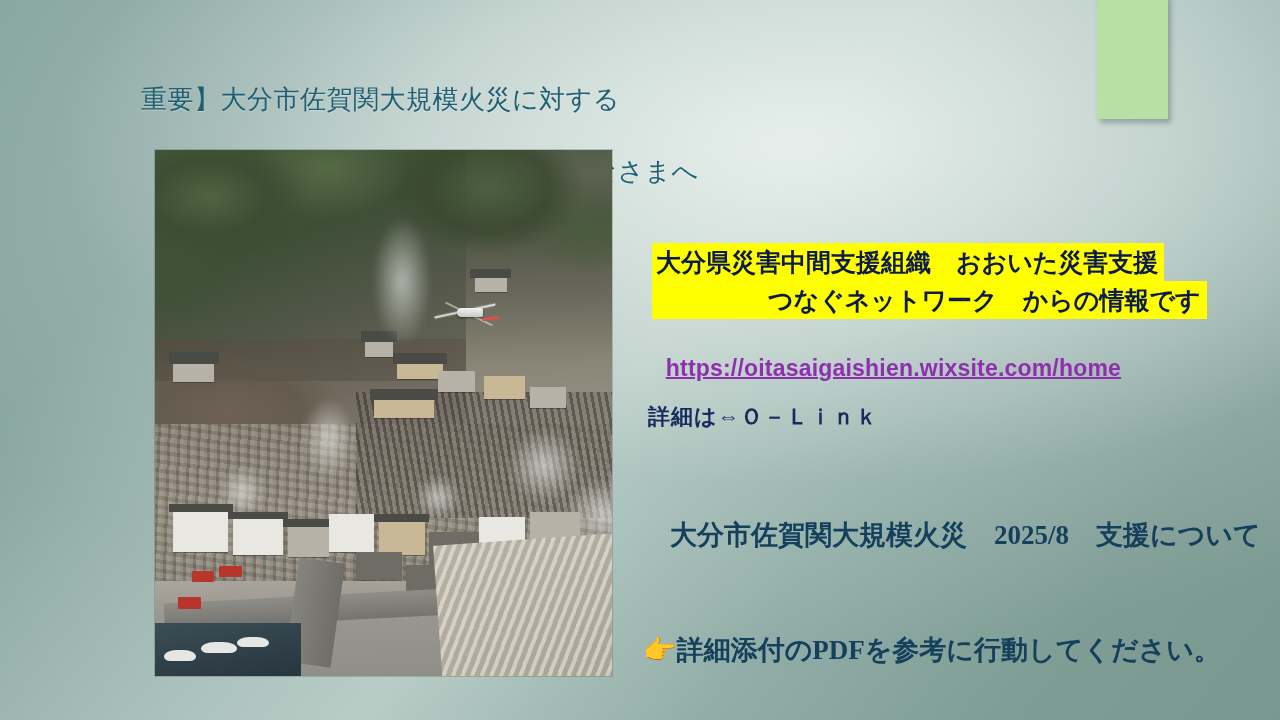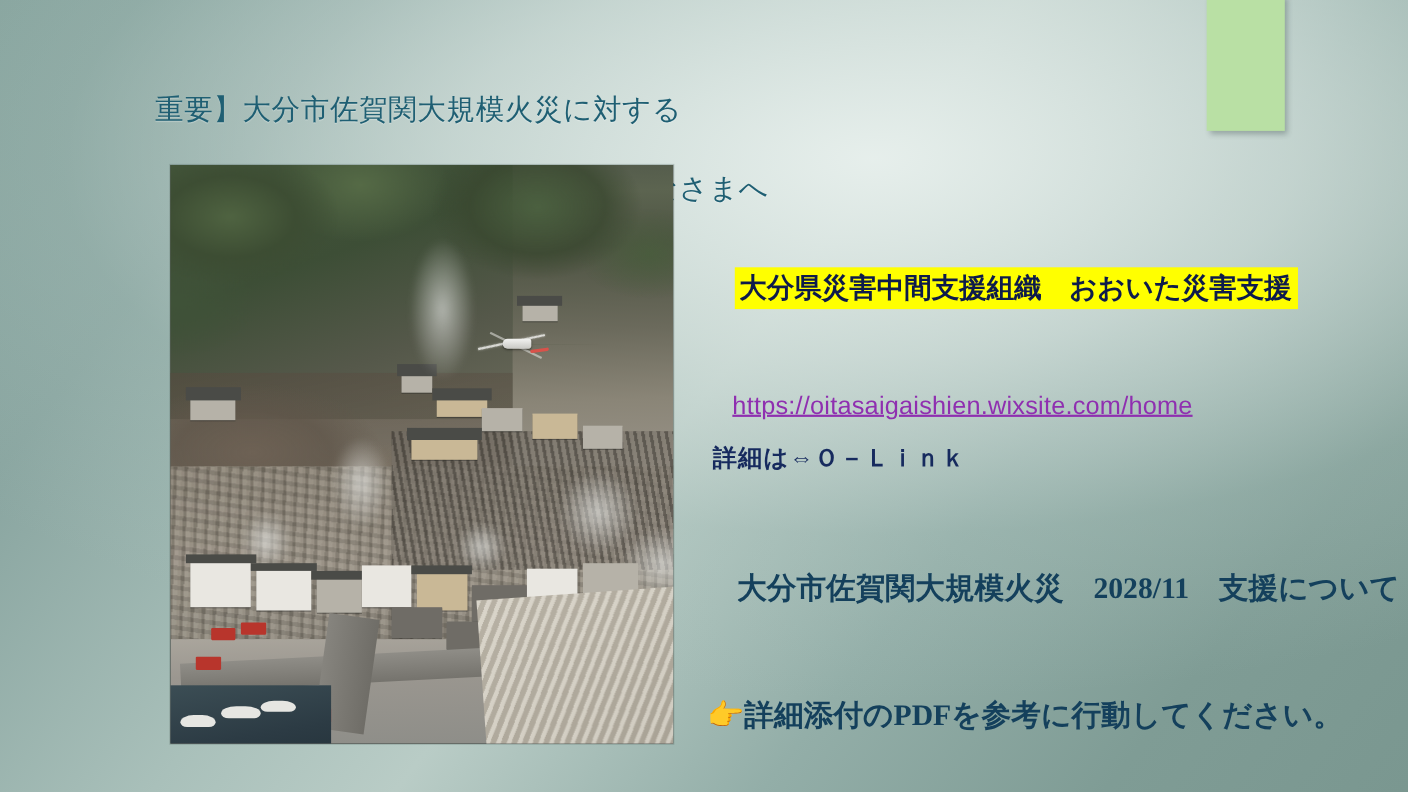--- a/index.html
+++ b/index.html
@@ -108,28 +108,28 @@
   
   .heli-body{position:absolute;left:66%;top:30%;width:26px;height:9px;
     background:linear-gradient(180deg,#f2f2f0,#c8c8c4);border-radius:7px 3px 4px 7px;
     box-shadow:0 1px 2px rgba(0,0,0,.5);}
   .heli-tail{position:absolute;left:71.5%;top:31.7%;width:17px;height:3px;background:#d9524a;border-radius:2px;transform:rotate(-8deg);}
   .heli-rotor{position:absolute;left:61%;top:30.5%;width:62px;height:2px;
     background:rgba(245,245,242,0.8);transform:rotate(-12deg);box-shadow:0 0 2px rgba(255,255,255,.5);}
   .heli-rotor2{position:absolute;left:63%;top:31%;width:52px;height:2px;
     background:rgba(230,230,226,0.55);transform:rotate(26deg);}
   
-  .hl-wrap{position:absolute;left:648px;top:243px;padding-left:20px;}
+  .hl-wrap{position:absolute;left:632px;top:243px;padding-left:20px;}
   .hl-line{display:block;background:#ffff00;color:#0d1b4b;
     font-size:25px;font-weight:bold;line-height:1.36;
     padding:2px 6px 2px 4px;white-space:pre;width:max-content;}
   .hl-line.l2{padding-left:116px;}
   
   .link-block{position:absolute;left:648px;top:337px;white-space:pre;}
-  .link-url{display:inline-block;color:#8f2fb0;font-size:23px;font-weight:normal;
+  .link-url{display:inline-block;color:#8f2fb0;font-size:23px;font-weight:bold;
     text-decoration:underline;text-decoration-thickness:2px;letter-spacing:.2px;cursor:pointer;}
   .link-sub{display:block;color:#162a5e;font-size:22px;font-weight:bold;margin-top:2px;letter-spacing:1px;}
   
   .notice{position:absolute;left:643px;top:470px;white-space:pre;
     font-family:"Liberation Serif","DejaVu Serif",serif;
     color:#14405c;font-weight:bold;font-size:27px;line-height:1.62;}
   .notice .ln2{display:block;margin-top:28px;}
   .finger{color:#f5c242;font-style:normal;}
   
   .footer{position:absolute;left:655px;top:636px;white-space:pre;
@@ -211,26 +211,27 @@
 
       <div class="water"></div>
       <div class="boat" style="left:2%;top:95%;width:7%;height:2.2%;"></div>
       <div class="boat" style="left:10%;top:93.5%;width:8%;height:2.2%;"></div>
       <div class="boat" style="left:18%;top:92.5%;width:7%;height:2%;"></div>
     </div>
   </div>
 
   <div class="hl-wrap">
     <span class="hl-line">大分県災害中間支援組織　おおいた災害支援</span>
+    <span class="hl-line l2">つなぐネットワーク　からの情報です</span>
   </div>
 
   <div class="link-block">
     <span class="link-url">https://oitasaigaishien.wixsite.com/home</span>
     <span class="link-sub">詳細は⇔Ｏ－Ｌｉｎｋ</span>
   </div>
 
   <div class="notice">
-    <span>大分市佐賀関大規模火災　2028/11　支援について</span>
+    <span>大分市佐賀関大規模火災　2025/8　支援について</span>
     <span class="ln2"><i class="finger">👉</i><span>詳細添付のPDFを参考に行動してください。</span></span>
   </div>
 
 
 </div>
 
 </body></html>

